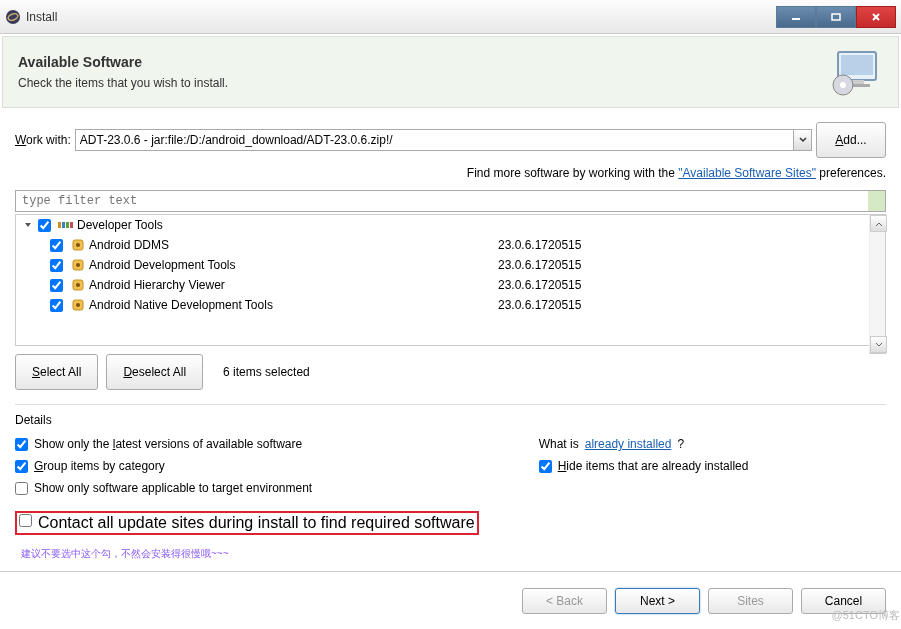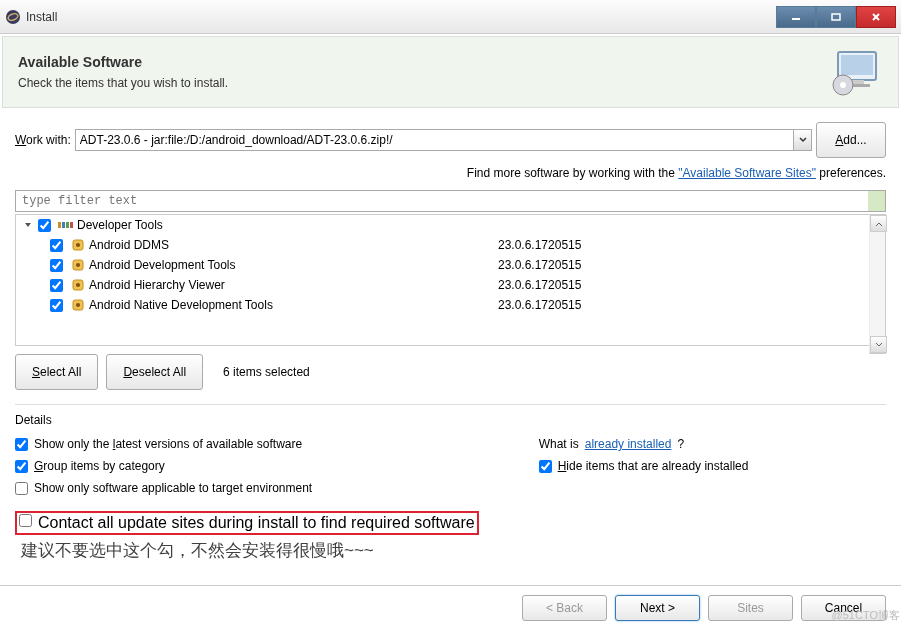--- a/index.html
+++ b/index.html
@@ -64,23 +64,23 @@
     .details-label { font-size: 12px; margin-bottom: 4px; border-top: 1px solid #ddd; padding-top: 8px; }
     
     .options-grid { display: flex; gap: 60px; margin-top: 10px; }
     .options-col { display: flex; flex-direction: column; gap: 8px; }
     .option-row { display: flex; align-items: center; gap: 6px; font-size: 12px; }
     .option-checkbox { width: 13px; height: 13px; }
     .option-row a { color: #1a5fb4; text-decoration: underline; }
     
     .highlight-row { border: 2px solid #d23; padding: 1px 2px; display: inline-flex; gap: 6px; margin-top: 8px; }
     
-    .annotation { color: #404040; font-size: 17px; margin-top: 4px; font-family: "Microsoft YaHei", sans-serif; padding-left: 6px; }
-    
-    .footer { position: absolute; bottom: 0; left: 0; right: 0; height: 44px; border-top: 1px solid #ccc; display: flex; align-items: center; justify-content: flex-end; gap: 8px; padding: 0 15px; background: #fff; }
+    .annotation { color: #8b5cf6; font-size: 10px; margin-top: 12px; font-family: "Microsoft YaHei", sans-serif; padding-left: 6px; }
+    
+    .footer { position: absolute; bottom: 0; left: 0; right: 0; height: 58px; border-top: 1px solid #ccc; display: flex; align-items: center; justify-content: flex-end; gap: 8px; padding: 0 15px; background: #fff; }
     .footer .btn { min-width: 85px; height: 26px; }
     .btn-primary { border: 1px solid #3a7ab8; box-shadow: 0 0 2px #6ab0e8; }
     .btn[disabled] { color: #999; }
     .watermark { position: absolute; bottom: 6px; right: 1px; font-size: 11px; color: #bbb; }
   </style>
 </head>
 <body>
 
 <div class="titlebar">
   <span class="titlebar-icon">

